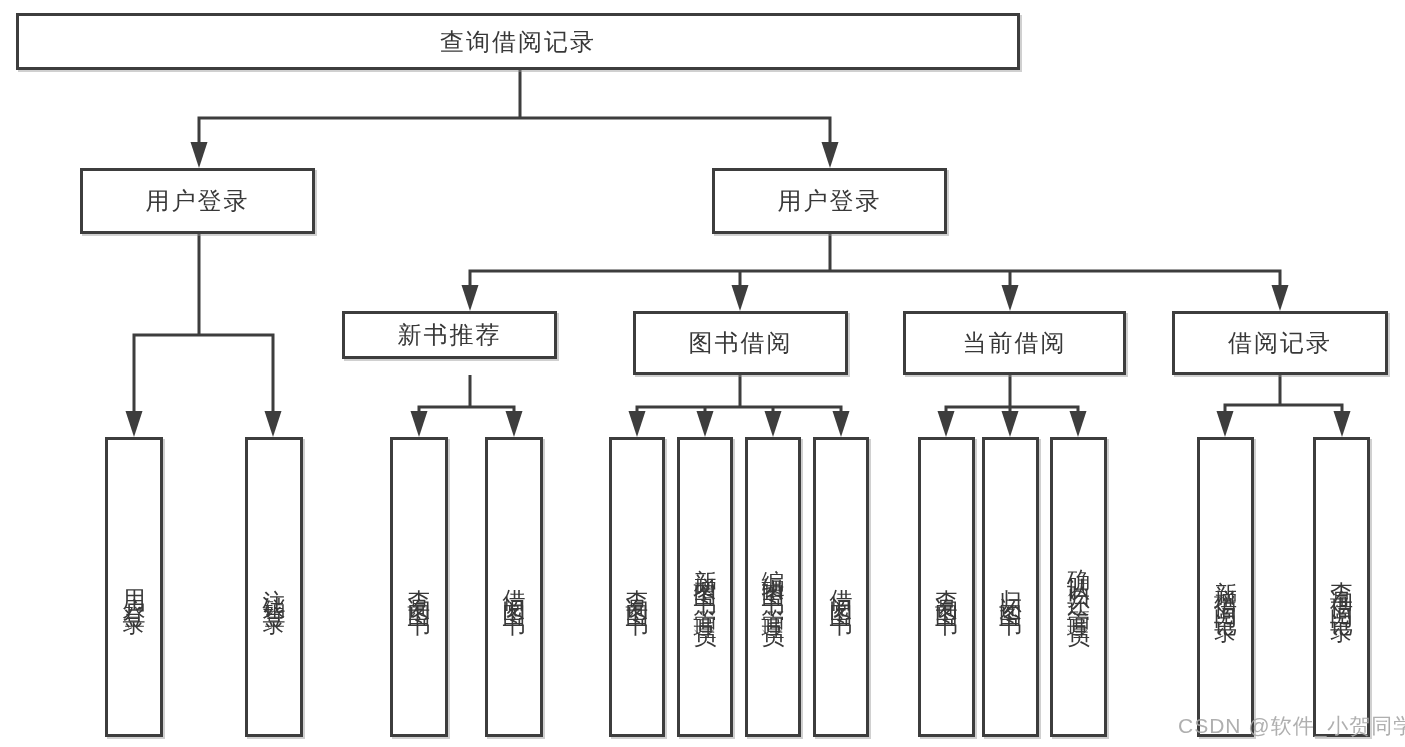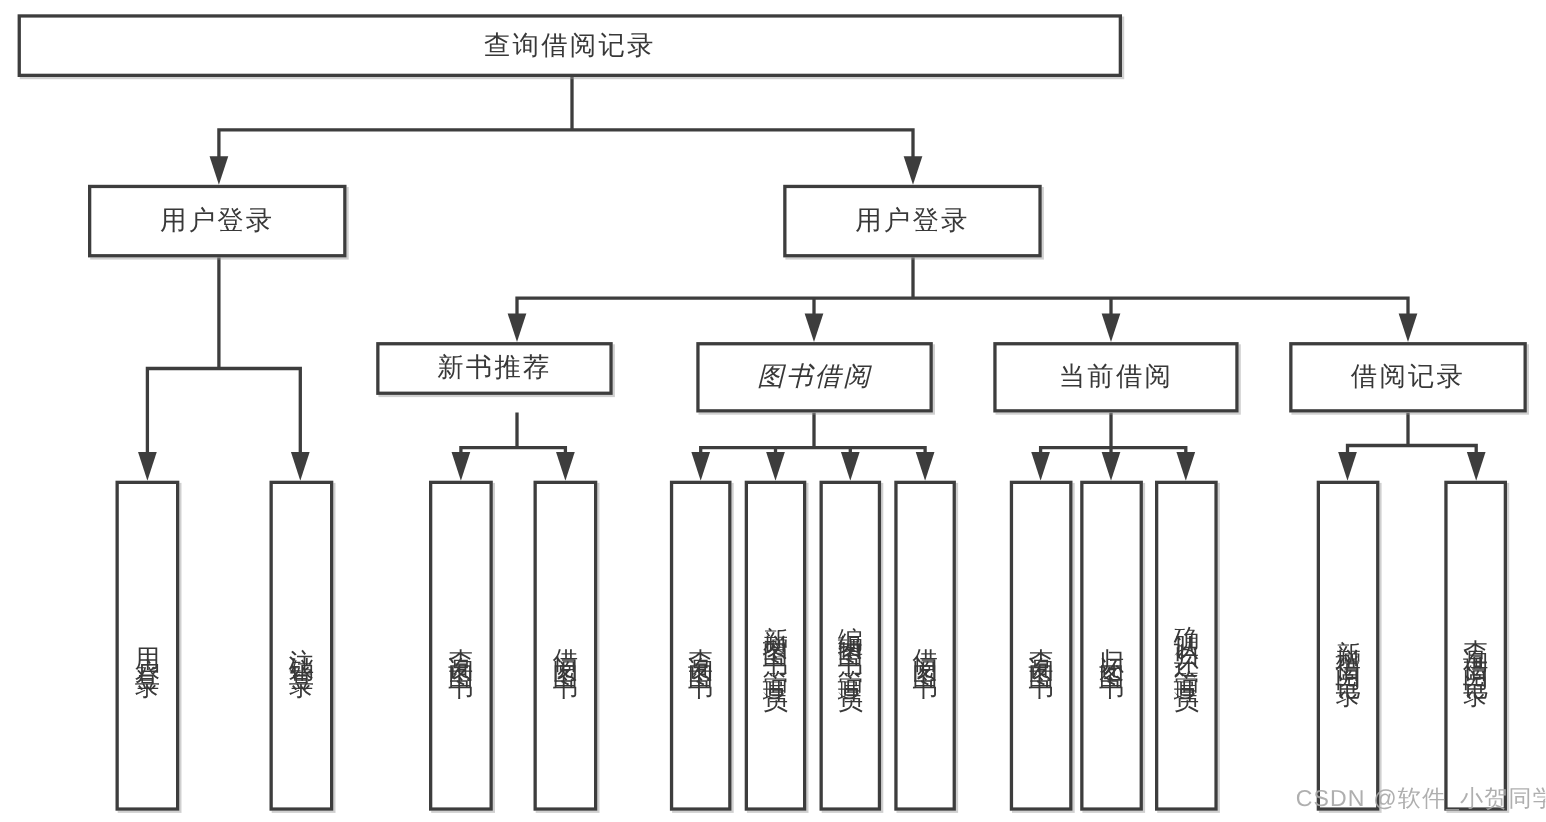--- a/index.html
+++ b/index.html
@@ -116,21 +116,21 @@
   <div class="node h-node" style="left:80px; top:168px; width:235px; height:66px;">
     <span class="lbl">用户登录</span>
   </div>
   <div class="node h-node" style="left:712px; top:168px; width:235px; height:66px;">
     <span class="lbl">用户登录</span>
   </div>
 
   <div class="node h-node" style="left:342px; top:311px; width:215px; height:48px;">
     <span class="lbl">新书推荐</span>
   </div>
-  <div class="node h-node" style="left:633px; top:311px; width:215px; height:64px;font-style:italic;">
+  <div class="node h-node" style="left:633px; top:311px; width:215px; height:64px;">
     <span class="lbl">图书借阅</span>
   </div>
   <div class="node h-node" style="left:903px; top:311px; width:223px; height:64px;">
     <span class="lbl">当前借阅</span>
   </div>
   <div class="node h-node" style="left:1172px; top:311px; width:216px; height:64px;">
     <span class="lbl">借阅记录</span>
   </div>
 
   <div class="node v-node" style="left:105px; width:58px;">

